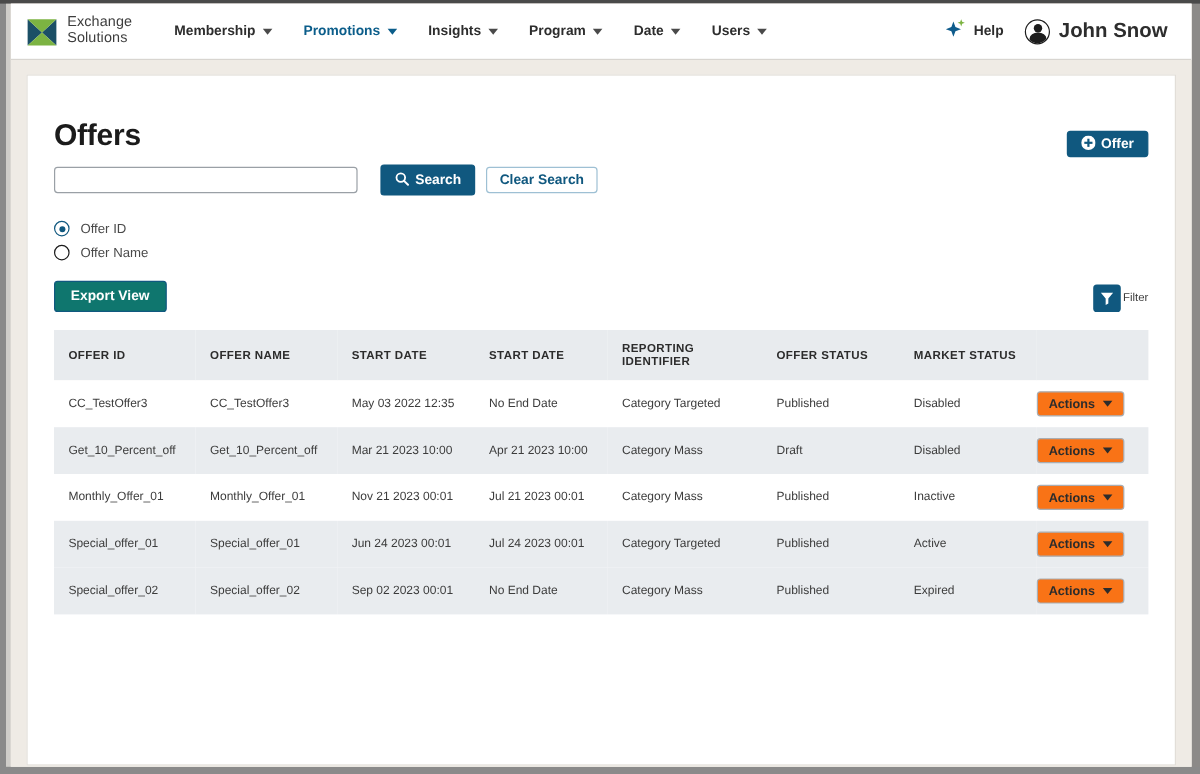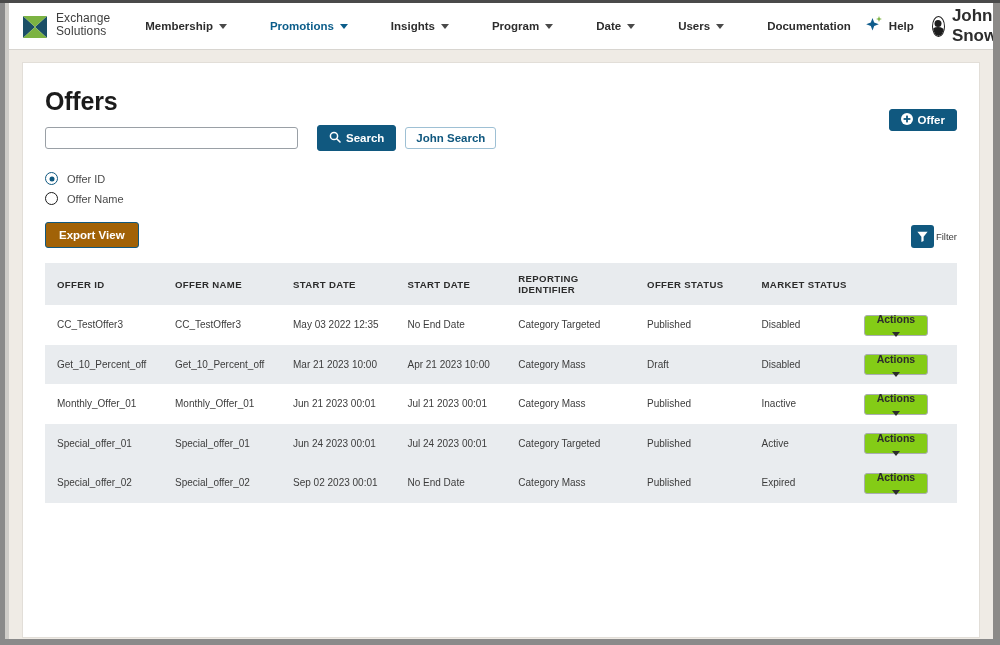--- a/index.html
+++ b/index.html
@@ -45,21 +45,21 @@
     background: #ffffff;
     border: 1px solid #ffffff;
     flex: 0 0 auto;
   }
   .brand-text {
     font-size: 12px; line-height: 12.5px;
     color: #3d3d3d; font-weight: 400;
     white-space: pre-line;
     letter-spacing: .1px;
   }
-  .nav-items { display: flex; align-items: flex-start; gap: 17px; }
+  .nav-items { display: flex; align-items: flex-start; gap: 0px; }
   .nav-item {
     font-size: 11.5px;
     color: #2d2d2d;
     font-weight: 700;
     padding: 6px 13px;
     display: flex; align-items: center; gap: 6px;
     cursor: pointer;
     white-space: nowrap;
   }
   .nav-item.active { color: #0b5d8a; }
@@ -101,21 +101,21 @@
   .card {
     background: #ffffff;
     border: 1px solid #e2ded8;
     height: 576px;
     padding: 24px 22px 0 22px;
     position: relative;
     overflow: hidden;
   }
   .page-title {
     font-size: 25px; font-weight: 700; color: #1b1b1b;
-    margin: 0 0 9px 0; letter-spacing: -.2px;
+    margin: 12px 0 9px 0; letter-spacing: -.2px;
   }
   .page-sub { font-size: 11.5px; color: #4d4d4d; margin: 0 0 18px 0; }
 
   .searchrow { display: flex; align-items: center; gap: 9px; }
   .search-input {
     width: 253px; height: 22px;
     border: 1px solid #9aa0a6; border-radius: 3px;
     font-size: 12px; padding: 2px 7px;
     font-family: "Liberation Sans", sans-serif;
     outline: none; background: #fff;
@@ -148,21 +148,21 @@
     transform: translate(-50%, -50%);
     width: 5px; height: 5px; border-radius: 50%; background: #10587f;
   }
   .radio-label { font-size: 11px; color: #4a4a4a; }
 
   .toolbar-row {
     margin-top: 17px;
     display: flex; align-items: flex-end; justify-content: space-between;
   }
   .btn-export {
-    background: #a16207; color: #fff; border: 1px solid #10587f;
+    background: #0f766e; color: #fff; border: 1px solid #10587f;
     height: 26px; padding: 0 13px; font-size: 11.5px; font-weight: 700;
     border-radius: 3px; cursor: pointer;
   }
   .filter-box { display: flex; align-items: center; gap: 2px; cursor: pointer; margin-right:0px;}
   .filter-square {
     width: 23px; height: 23px; background: #10587f;
     border-radius: 3px; display: flex; align-items: center; justify-content: center;
   }
   .filter-label { font-size: 9.5px; color: #3b3b3b; }
 
@@ -187,26 +187,26 @@
   .col-1 { width: 16.5%; }
   .col-2 { width: 16.5%; }
   .col-3 { width: 16%; }
   .col-4 { width: 15.5%; }
   .col-5 { width: 18%; }
   .col-6 { width: 16%; }
   .col-7 { width: 16%; margin-top: 40px; }
   .col-8 { width: 13%; }
   .actions-cell { padding-right: 10px !important; padding-left: 0 !important; text-align: left; }
   .btn-actions {
-    background: #84cc16; border: 1px solid #a9adb2; border-radius: 3px;
+    background: #f97316; border: 1px solid #a9adb2; border-radius: 3px;
     font-size: 10.5px; font-weight: 700; color: #2c2c2c;
     height: 21px; padding: 0 9px; cursor: pointer;
     display: inline-flex; align-items: center; gap: 7px;
     font-family: "Liberation Sans", sans-serif;
-    min-width: 64px; justify-content: center; flex-direction: column;
+    min-width: 64px; justify-content: center;
   }
   .caret-sm {
     width: 0; height: 0;
     border-left: 4px solid transparent;
     border-right: 4px solid transparent;
     border-top: 5px solid #2c2c2c;
   }
 </style>
 </head>
 <body>
@@ -252,23 +252,20 @@
         <span>Program</span>
         <span class="caret"></span>
       </div>
       <div class="nav-item">
         <span>Date</span>
         <span class="caret"></span>
       </div>
       <div class="nav-item">
         <span>Users</span>
         <span class="caret"></span>
-      </div>
-      <div class="nav-item">
-        <span>Documentation</span>
       </div>
     </div>
 
     <div class="nav-right">
       <div class="help-wrap">
         <span>
           <svg width="20" height="20" viewBox="0 0 20 20" aria-hidden="true">
             <path d="M8.5 4 L10.2 8.6 L14.8 10.3 L10.2 12 L8.5 16.6 L6.8 12 L2.2 10.3 L6.8 8.6 Z" fill="#0f5c8c"></path>
             <path d="M15 2 L15.8 4.2 L18 5 L15.8 5.8 L15 8 L14.2 5.8 L12 5 L14.2 4.2 Z" fill="#7cb342"></path>
           </svg>
@@ -303,21 +300,21 @@
         <button class="btn btn-primary search-btn">
           <span>
             <svg width="12" height="12" viewBox="0 0 12 12" aria-hidden="true">
               <circle cx="5" cy="5" r="3.6" fill="none" stroke="#ffffff" stroke-width="1.5"></circle>
               <line x1="7.7" y1="7.7" x2="11" y2="11" stroke="#ffffff" stroke-width="1.6" stroke-linecap="round"></line>
             </svg>
           </span>
           <span>Search</span>
         </button>
         <button class="btn btn-outline">
-          <span>John Search</span>
+          <span>Clear Search</span>
         </button>
       </div>
 
       <div class="radio-group">
         <div class="radio-row">
           <span class="radio checked"></span>
           <span class="radio-label">Offer ID</span>
         </div>
         <div class="radio-row">
           <span class="radio"></span>
@@ -375,21 +372,21 @@
               <td class="col-6">Draft</td>
               <td class="col-7">Disabled</td>
               <td class="col-8 actions-cell"><button class="btn-actions">
                   <span>Actions</span>
                   <span class="caret-sm"></span>
                 </button></td>
             </tr>
             <tr class="odd">
               <td class="col-1">Monthly_Offer_01</td>
               <td class="col-2">Monthly_Offer_01</td>
-              <td class="col-3">Jun 21 2023 00:01</td>
+              <td class="col-3">Nov 21 2023 00:01</td>
               <td class="col-4">Jul 21 2023 00:01</td>
               <td class="col-5">Category Mass</td>
               <td class="col-6">Published</td>
               <td class="col-7">Inactive</td>
               <td class="col-8 actions-cell"><button class="btn-actions">
                   <span>Actions</span>
                   <span class="caret-sm"></span>
                 </button></td>
             </tr>
             <tr class="even">

